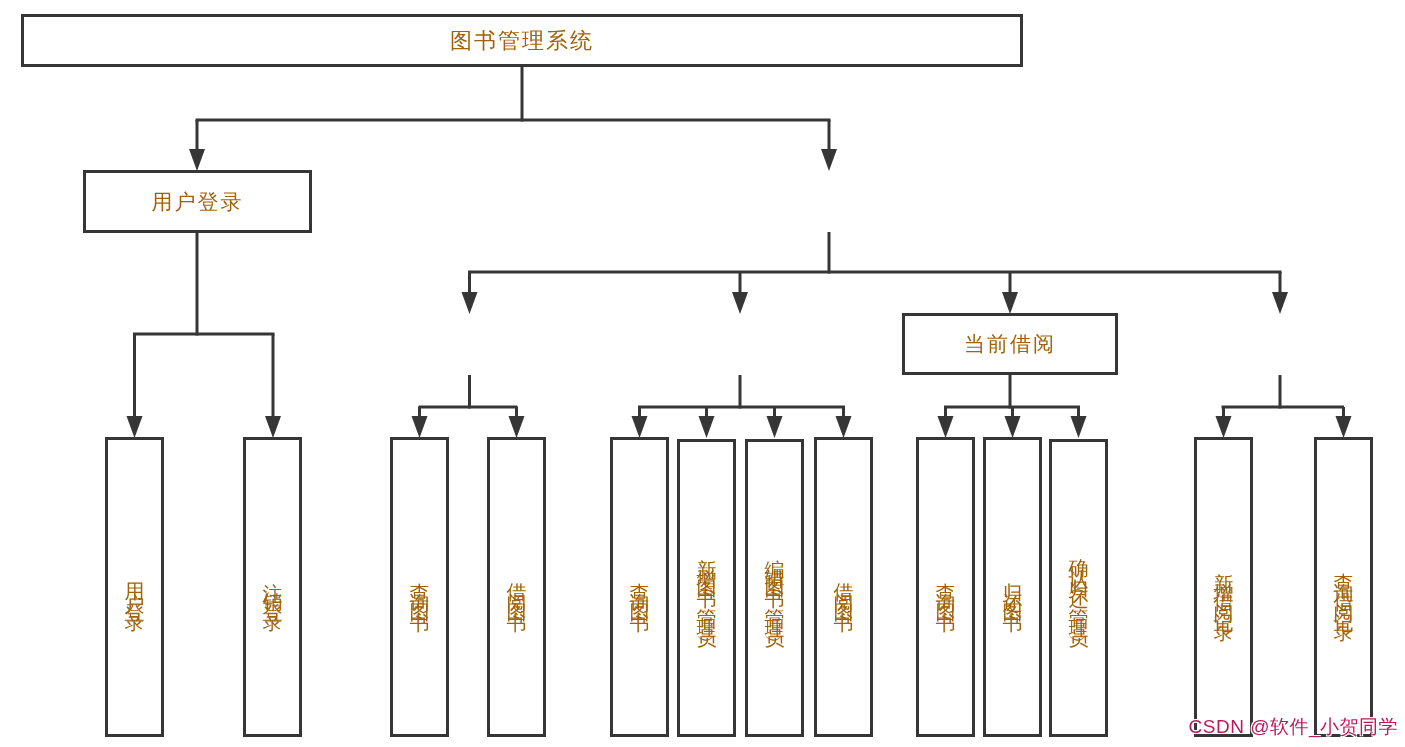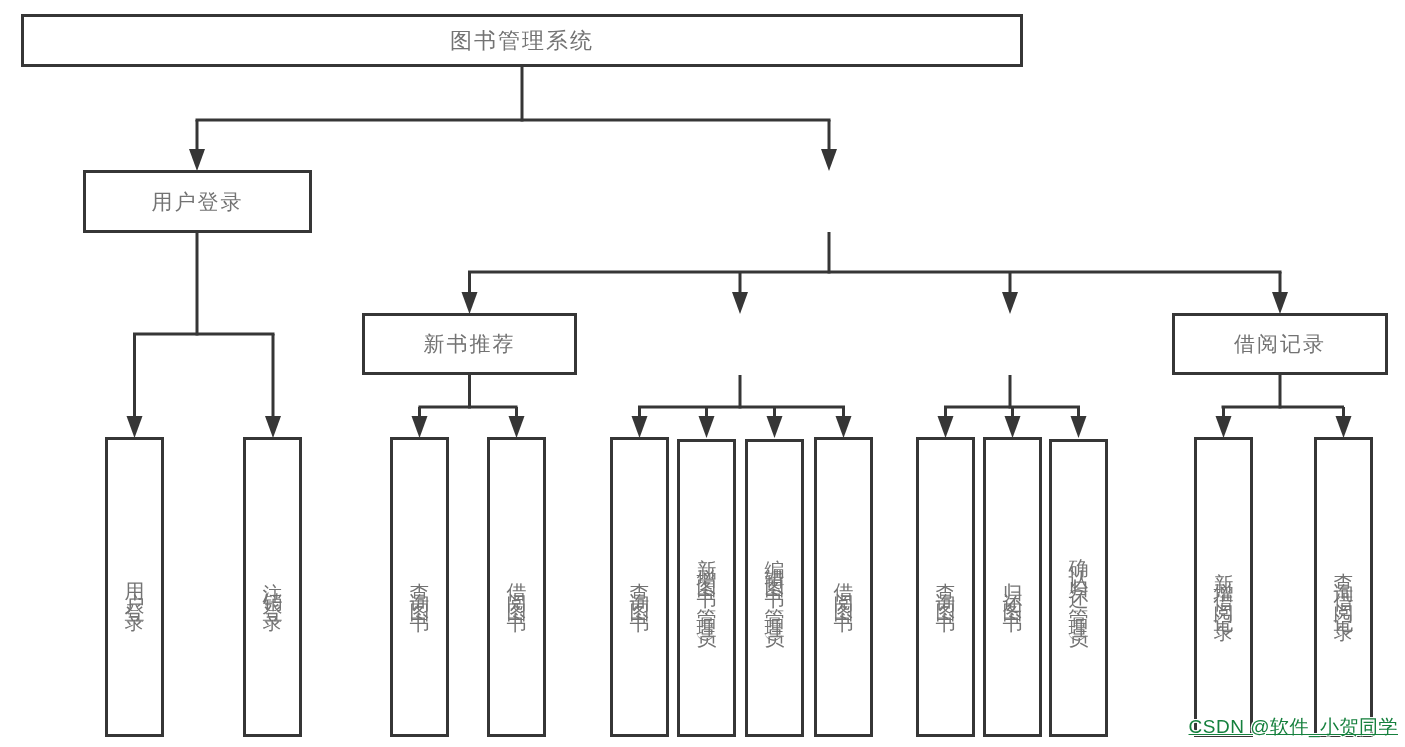--- a/index.html
+++ b/index.html
@@ -11,41 +11,40 @@
     color:#333333;
     overflow:hidden;
   }
   #connectors{position:absolute;left:0;top:0;width:1405px;height:747px;}
   .node{
     position:absolute;
     box-sizing:border-box;
     background:#ffffff;
     border:3px solid #363636;
     display:flex;align-items:center;justify-content:center;
-    color:#737373;
+    color:#a16207;
   }
   .h{font-size:21px;letter-spacing:2px;white-space:nowrap;}
   .root-box{font-size:22px;}
   .v span{
     writing-mode:vertical-rl;
     text-orientation:mixed;
     font-size:20px;
     letter-spacing:10px;
     line-height:1.15;
     white-space:nowrap;
   }
   .watermark{
     position:absolute;
     top:714px;right:7px;
     font-size:19px;
     letter-spacing:0.5px;
-    color:#15803d;
+    color:#be185d;
     text-shadow:1px 1px 0 #fff,-1px -1px 0 #fff,1px -1px 0 #fff,-1px 1px 0 #fff;
     white-space:nowrap;
-    text-decoration:underline;
   }
 </style>
 </head>
 <body>
 
 <div id="stage">
 
   <svg id="connectors" viewBox="0 0 1405 747" xmlns="http://www.w3.org/2000/svg">
       <line x1="522" y1="66" x2="522" y2="121.5" stroke="#363636" stroke-width="3"></line>
       <line x1="195.5" y1="120" x2="830.5" y2="120" stroke="#363636" stroke-width="3"></line>
@@ -102,25 +101,22 @@
     </svg>
 
   <div class="node h root-box" style="left:21px;top:14px;width:1002px;height:53px;">
     <span>图书管理系统</span>
   </div>
 
   <div class="node h" style="left:83px;top:170px;width:229px;height:63px;">
     <span>用户登录</span>
   </div>
 
-  <div class="node h" style="left:362px;top:313px;width:215px;height:62px;">
-    <span>新书推荐</span>
-  </div>
-  <div class="node h" style="left:1172px;top:313px;width:216px;height:62px;">
-    <span>借阅记录</span>
+  <div class="node h" style="left:902px;top:313px;width:216px;height:62px;">
+    <span>当前借阅</span>
   </div>
 
   <div class="node v" style="left:105px;top:437px;width:59px;height:300px;">
     <span>用户登录</span>
   </div>
   <div class="node v" style="left:243px;top:437px;width:59px;height:300px;">
     <span>注销登录</span>
   </div>
 
   <div class="node v" style="left:390px;top:437px;width:59px;height:300px;">

